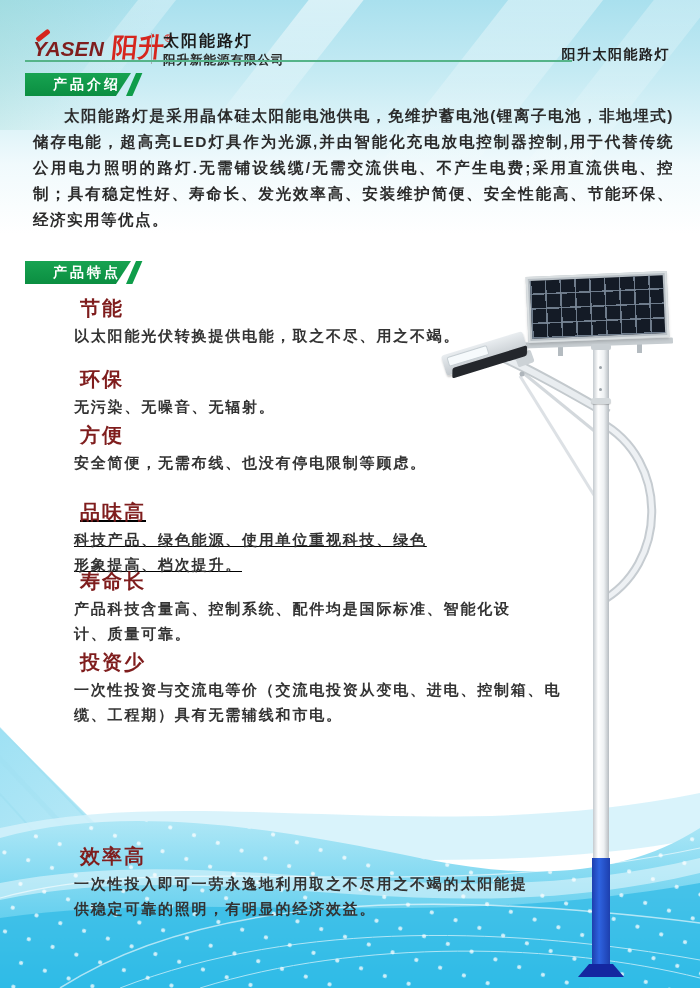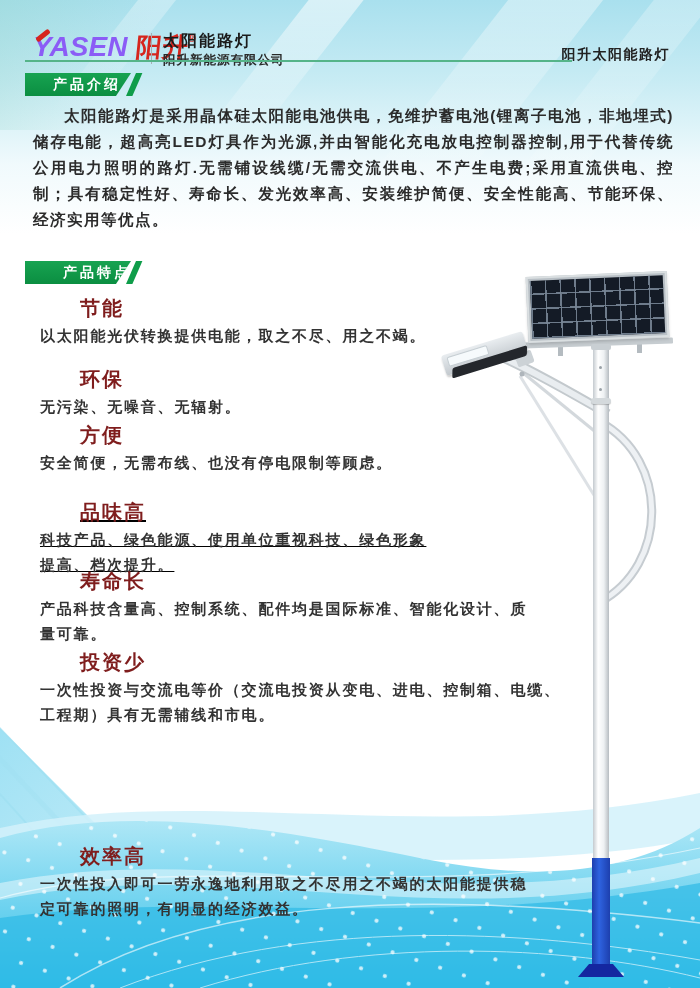--- a/index.html
+++ b/index.html
@@ -17,49 +17,49 @@
   .streak { position:absolute; top:0; transform:skewX(-38deg);
     background:linear-gradient(180deg, rgba(255,255,255,.55), rgba(255,255,255,0)); }
   .s1 { left:250px; width:55px; height:150px; }
   .s2 { left:430px; width:95px; height:200px; opacity:.7; }
   .s3 { left:95px;  width:38px; height:110px; opacity:.6; }
   .s4 { left:560px; width:60px; height:240px; opacity:.5; }
   
   .bottom-decor { position:absolute; left:0; bottom:0; z-index:1; }
   
   .logo { position:absolute; left:33px; top:30px; height:34px; white-space:nowrap; }
-  .logo-latin { font-size:28px; font-weight:700; font-style:italic; color:#8b5cf6; letter-spacing:0px; }
+  .logo-latin { font-size:21px; font-weight:700; font-style:italic; color:#7f1d1d; letter-spacing:0px; }
   .logo-red-slash { position:absolute; left:2px; top:3px; width:16px; height:5px; background:#d6251d;
     transform:rotate(-38deg); border-radius:2px; }
   .logo-cjk { font-size:26px; font-weight:900; color:#d6251d; transform:skewX(-6deg); display:inline-block; margin-left:4px; }
   .logo-reg { font-size:11px; font-weight:700; color:#d6251d; vertical-align:14px; }
   .logo-divider { position:absolute; left:151px; top:33px; width:1px; height:31px; background:#a7adb2; }
   .product-title { position:absolute; left:163px; top:31px; font-size:16px; font-weight:800; color:#1b1b1b; letter-spacing:2px; }
   .company-name { position:absolute; left:163px; top:52px; font-size:12.5px; font-weight:700; color:#2a2a2a; letter-spacing:1px; }
   .header-right { position:absolute; right:30px; top:46px; font-size:14px; font-weight:700; color:#222; letter-spacing:1.5px; z-index:3; }
   .header-rule { position:absolute; left:25px; top:60px; width:547px; height:2px; background:#55b489; z-index:3; }
   
   .badge { position:absolute; left:25px; width:126px; height:23px; z-index:3; }
   .badge-body { position:absolute; left:0; top:0; width:106px; height:23px;
     background:linear-gradient(180deg,#17a351,#0b8e41);
     clip-path:polygon(0 0, 100% 0, calc(100% - 15px) 100%, 0 100%);
     color:#fff; font-size:14px; font-weight:700; letter-spacing:3px; line-height:23px; padding-left:28px; }
   .badge-tail { position:absolute; left:101px; top:0; width:20px; height:23px; background:#0f9d4a;
     clip-path:polygon(50% 0, 82% 0, 32% 100%, 0 100%); }
   .badge-intro { top:73px; }
-  .badge-features { top:261px;text-align:right; }
+  .badge-features { top:261px; }
   
   .intro-paragraph { position:absolute; left:33px; top:103px; width:641px; z-index:3;
     font-size:15.5px; line-height:26px; font-weight:700; color:#2b2b2b;
     letter-spacing:1.5px; text-align:justify; text-indent:2em; }
   
   .feature { position:absolute; left:40px; z-index:3; }
   .feature-title { font-size:20px; font-weight:700; color:#7f1d1d; letter-spacing:2px; line-height:22px;margin-left:40px; }
   .feature-body { margin-top:4px; font-size:15px; line-height:25px; font-weight:700; color:#333;
-    letter-spacing:1.8px; }
+    letter-spacing:1.8px;margin-left:34px; }
   .f0 { top:297px; width:560px; }
   .f1 { top:368px; width:560px; }
   .f2 { top:424px; width:560px; }
   .f3 { top:501px; width:400px;text-decoration:underline; }
   .f4 { top:570px; width:500px; }
   .f5 { top:651px; width:535px; }
   .f6 { top:738px; width:497px; }
   .f7 { top:845px; width:497px; }
   
   .light { position:absolute; inset:0; z-index:2; pointer-events:none; }

